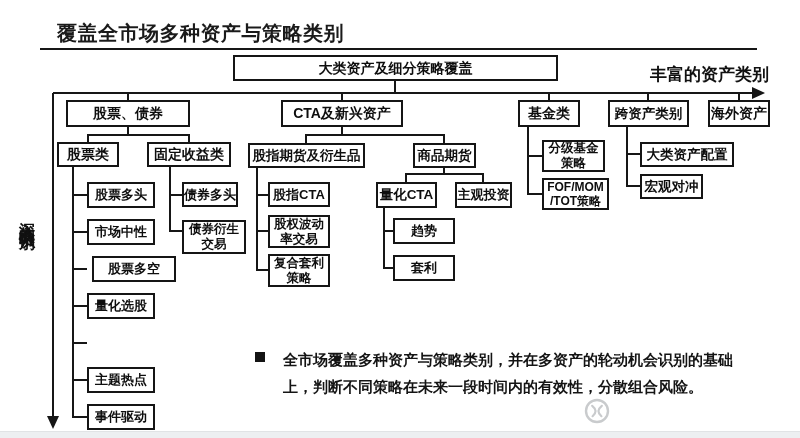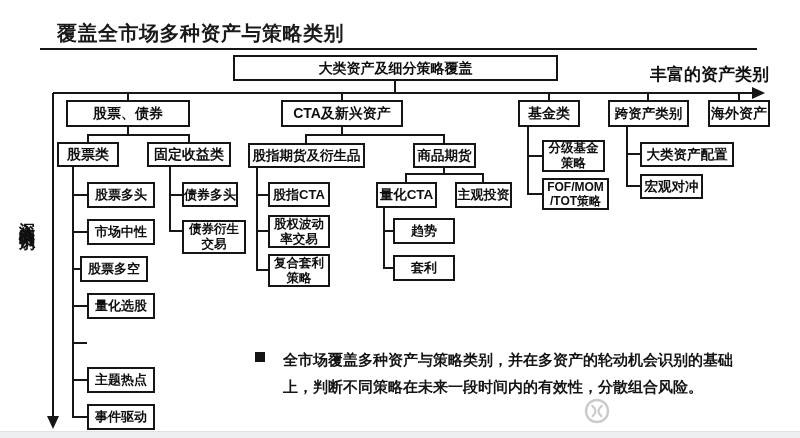--- a/index.html
+++ b/index.html
@@ -73,21 +73,21 @@
   <i class="ln" style="left:72px;top:194px;width:15px;height:2px"></i>
   <i class="ln" style="left:72px;top:231px;width:15px;height:2px"></i>
   <i class="ln" style="left:72px;top:268px;width:15px;height:2px"></i>
   <i class="ln" style="left:72px;top:305px;width:15px;height:2px"></i>
   <i class="ln" style="left:72px;top:342px;width:15px;height:2px"></i>
   <i class="ln" style="left:72px;top:379px;width:15px;height:2px"></i>
   <i class="ln" style="left:72px;top:416px;width:15px;height:2px"></i>
 
   <div class="bx" style="left:87px;top:182px;width:68px;height:26px;font-size:13px">股票多头</div>
   <div class="bx" style="left:87px;top:219px;width:68px;height:26px;font-size:13px">市场中性</div>
-  <div class="bx" style="left:80px;top:256px;width:68px;height:26px;font-size:13px">股票多空</div>
+  <div class="bx" style="left:92px;top:256px;width:84px;height:26px;font-size:13px">股票多空</div>
   <div class="bx" style="left:87px;top:293px;width:68px;height:26px;font-size:13px">量化选股</div>
   <div class="bx" style="left:87px;top:367px;width:68px;height:26px;font-size:13px">主题热点</div>
   <div class="bx" style="left:87px;top:404px;width:68px;height:26px;font-size:13px">事件驱动</div>
 
   <i class="ln" style="left:169px;top:167px;width:2px;height:65px"></i>
   <i class="ln" style="left:169px;top:194px;width:13px;height:2px"></i>
   <i class="ln" style="left:169px;top:230px;width:13px;height:2px"></i>
   <div class="bx" style="left:182px;top:182px;width:56px;height:25px;font-size:13px">债券多头</div>
   <div class="bx" style="left:182px;top:220px;width:64px;height:34px;font-size:12.5px">债券衍生
 交易</div>

